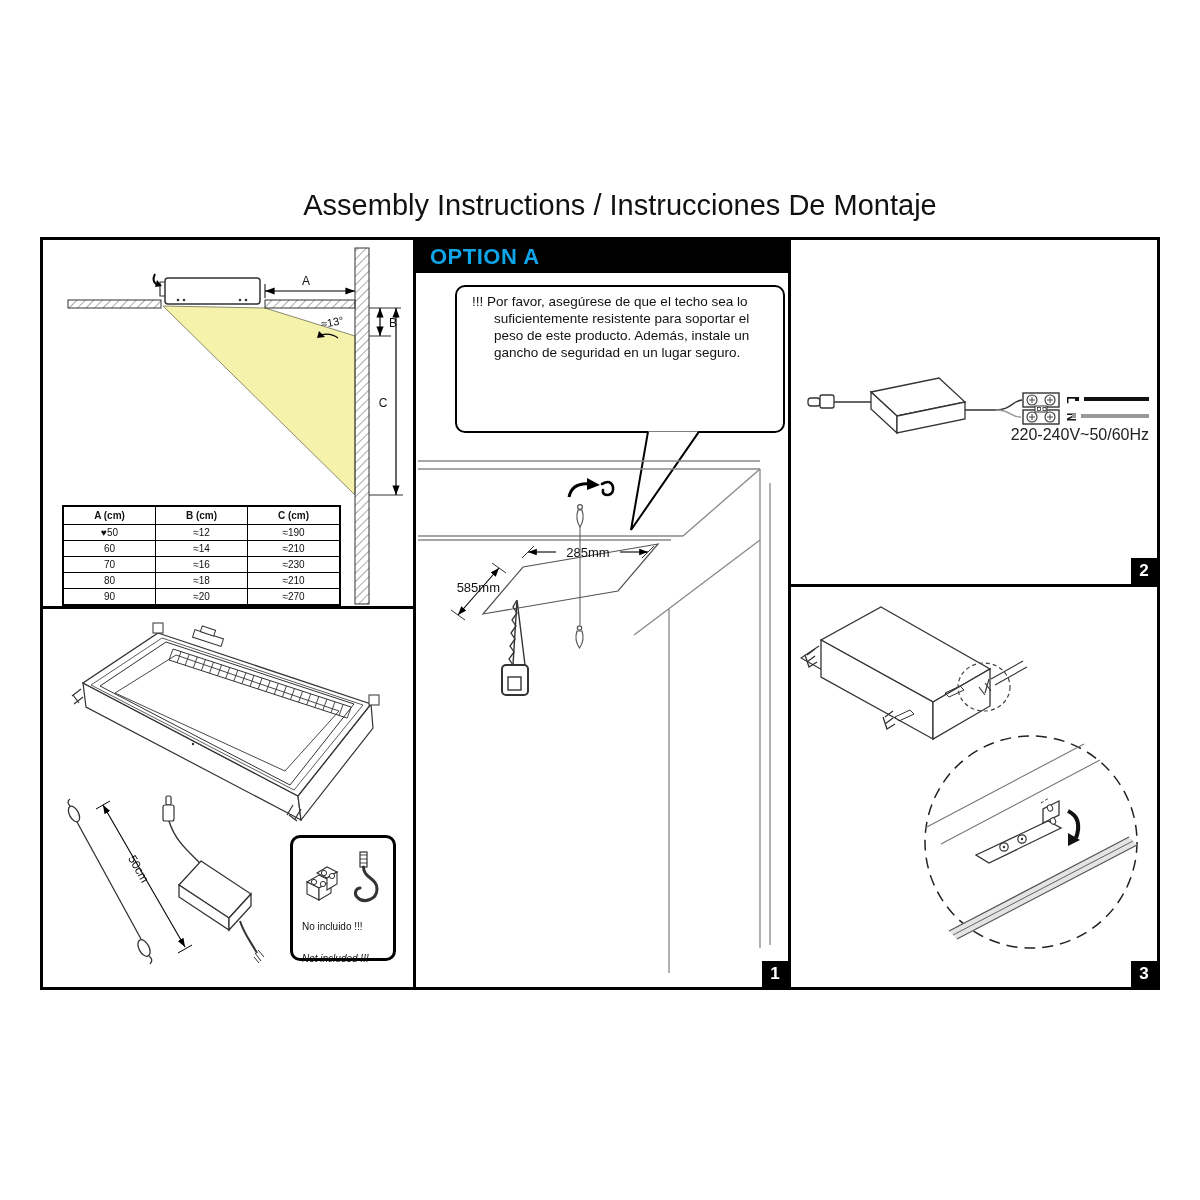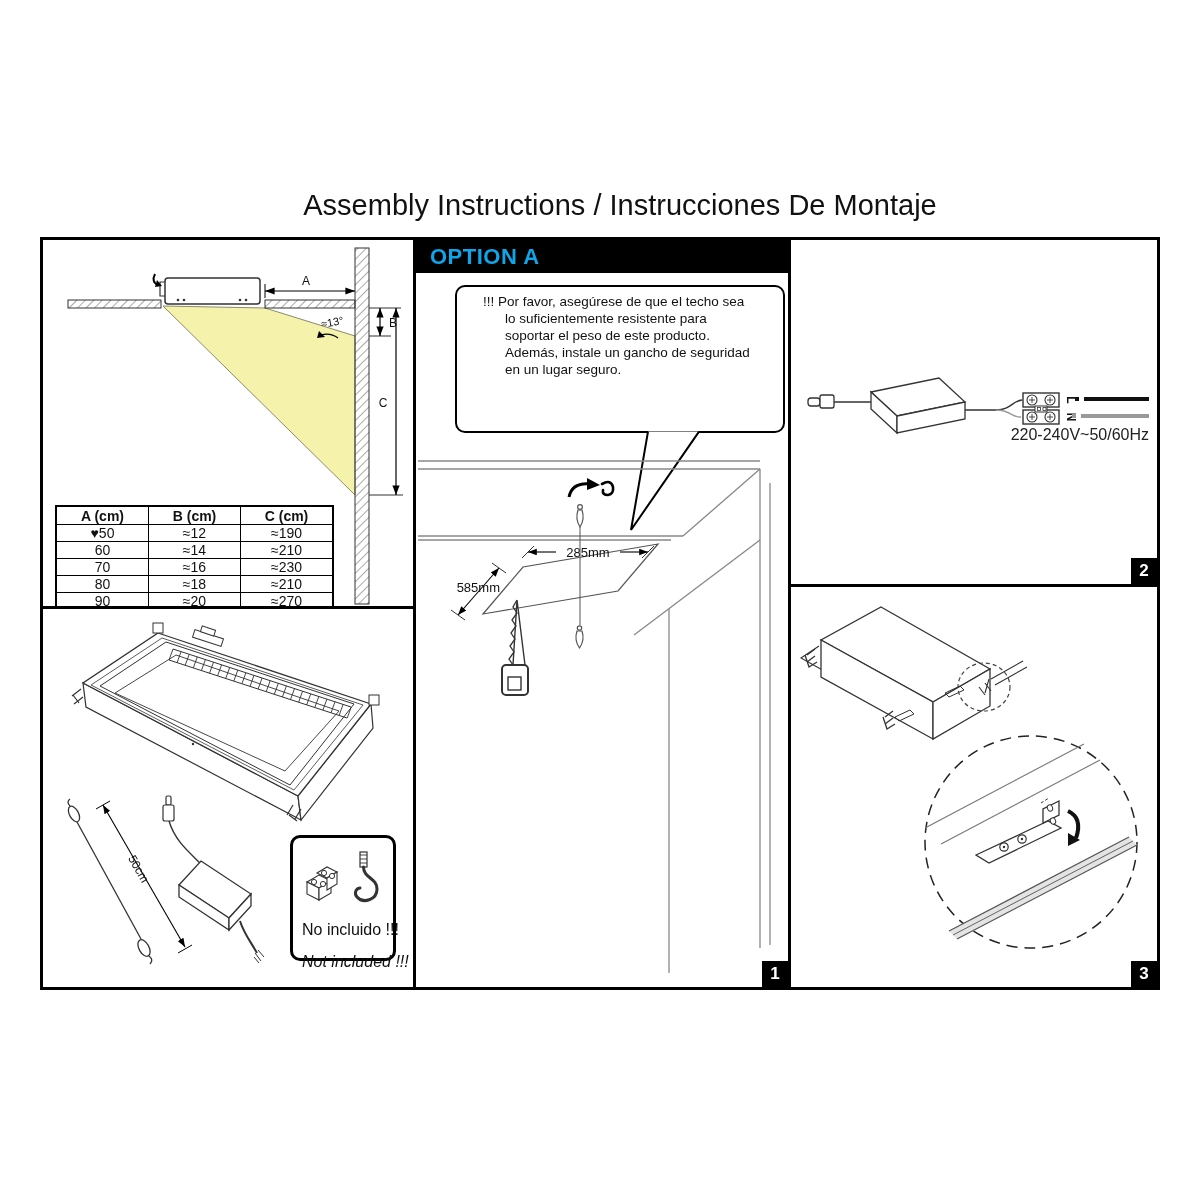--- a/index.html
+++ b/index.html
@@ -11,29 +11,29 @@
   #panel-mid{left:413px;top:237px;width:378px;height:753px;}
   #panel-tr{left:788px;top:237px;width:372px;height:350px;}
   #panel-br{left:788px;top:584px;width:372px;height:406px;}
   .psvg{position:absolute;left:0;top:0;}
   .t{font-family:"Liberation Sans",sans-serif;fill:#111;}
   .badge{position:absolute;right:0;bottom:0;width:26px;height:26px;background:#000;color:#fff;
          font-weight:bold;font-size:17px;display:flex;align-items:center;justify-content:center;}
   .optbar{position:absolute;left:0;top:0;width:100%;height:33px;background:#000;color:#0ea5e9;
           font-weight:bold;font-size:22px;line-height:33px;padding-left:14px;box-sizing:border-box;letter-spacing:.5px;}
   .balloon{position:absolute;left:39px;top:45px;width:330px;height:148px;border:2px solid #000;border-radius:10px;
-           box-sizing:border-box;background:#fff;padding:6px 26px;font-size:13.5px;line-height:17px;}
+           box-sizing:border-box;background:#fff;padding:6px 15px;font-size:13.5px;line-height:17px;}
   .warn{padding-left:22px;text-indent:-22px;margin:0 0 1px 0;}
   .warn.en{font-style:italic;}
-  .dimtable{position:absolute;left:12px;top:265px;border-collapse:collapse;border:2px solid #000;font-size:14px;}
+  .dimtable{position:absolute;left:19px;top:265px;border-collapse:collapse;border:2px solid #000;font-size:10px;}
   .dimtable th,.dimtable td{border:1px solid #000;width:91px;height:15px;text-align:center;padding:0;font-weight:normal;}
   .dimtable th{font-weight:bold;height:17px;}
   .nibox{position:absolute;left:247px;top:226px;width:106px;height:126px;border:3px solid #000;border-radius:10px;
          box-sizing:border-box;background:#fff;}
-  .nitext{position:absolute;left:9px;font-size:16px;white-space:nowrap;}
+  .nitext{position:absolute;left:9px;font-size:10px;white-space:nowrap;}
   .nitext.es{top:83px;}
   .nitext.en{top:99px;font-style:italic;margin-top:16px;}
   .ratingtxt{position:absolute;right:8px;top:186px;font-size:16px;color:#222;}
 </style>
 </head>
 <body>
 
 <div class="page-title">Assembly Instructions / Instrucciones De Montaje</div>
 
 <div class="panel" id="panel-tl">

